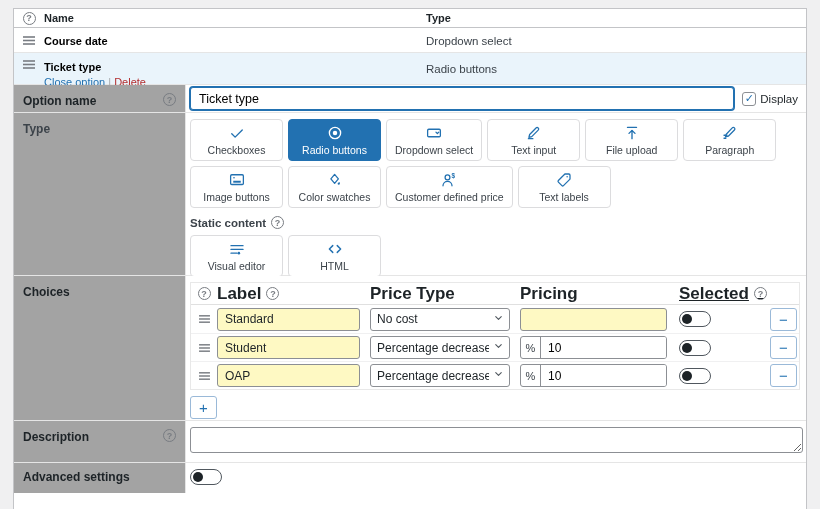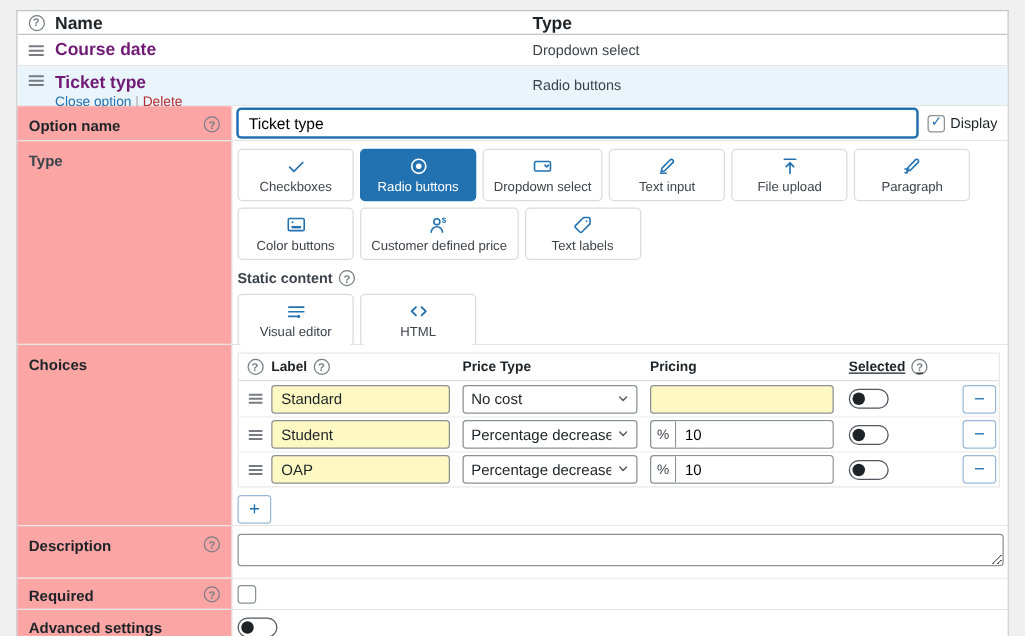--- a/index.html
+++ b/index.html
@@ -10,28 +10,28 @@
     color:#1d2327;
     position:relative;
   }
   .panel {
     position:absolute; left:13px; top:8px; width:794px; height:520px;
     background:#fff; border:1px solid #c3c4c7; border-bottom:none;
   }
 
   
   .opt-header { display:flex; align-items:center; height:19px; border-bottom:1px solid #c3c4c7;
-    font-size:14px; font-weight:bold; color:#1d2327; }
+    font-size:11px; font-weight:bold; color:#1d2327; }
   .col-handle { width:30px; display:flex; justify-content:center; align-items:center; flex:none; }
   .col-name   { width:382px; flex:none; }
   .col-type   { flex:1; }
   .opt-row { display:flex; align-items:center; border-bottom:1px solid #e5e5e5; }
   .opt-row.plain { height:25px; }
   .opt-row.active { height:32px; background:#eaf4fb; align-items:flex-start; padding-top:4px; }
-  .row-title { font-size:14px; font-weight:bold; color:#701a75; cursor:pointer; }
+  .row-title { font-size:11px; font-weight:bold; color:#000000; cursor:pointer; }
   .row-type  { font-size:11.5px; color:#3c434a; }
   .row-sub { font-size:11px; line-height:13px; margin-top:1px; }
   .link-blue { color:#2271b1; cursor:pointer; }
   .link-red  { color:#b32d2e; cursor:pointer; }
   .sep { color:#a7aaad; }
 
   
   .help { display:inline-flex; width:13px; height:13px; border:1px solid #787c82; border-radius:50%;
     color:#787c82; font-size:9px; font-weight:bold; align-items:center; justify-content:center;
     flex:none; cursor:help; }
@@ -52,21 +52,21 @@
     font-size:12px; font-family:inherit; color:#1d2327; padding:0 7px; outline:none; }
   .selwrap { position:relative; }
   .selwrap select { width:100%; height:23px; appearance:none; -webkit-appearance:none;
     border:1px solid #8c8f94; border-radius:3px; background:#fff; font-size:12px;
     font-family:inherit; color:#1d2327; padding:0 20px 0 6px; outline:none; }
   .selwrap .chev { position:absolute; right:6px; top:50%; transform:translateY(-50%);
     pointer-events:none; color:#50575e; display:flex; }
 
   
   .ed-row { display:flex; border-bottom:1px solid #e5e5e5; }
-  .ed-label { width:172px; flex:none; background:#fca5a5; border-right:1px solid #e5e5e5;
+  .ed-label { width:172px; flex:none; background:#a3a3a3; border-right:1px solid #e5e5e5;
     position:relative; font-size:12px; font-weight:bold; padding:9px 24px 0 9px; }
   .ed-label .help { position:absolute; right:9px; top:8px; }
   .ed-content { flex:1; background:#fff; position:relative; }
 
   .row-optname { height:28px; }
   .row-optname .ed-content { display:flex; align-items:center; padding:0 4px 0 4px; gap:8px; }
   .name-input { flex:1; height:23px; border:1px solid #2271b1; box-shadow:0 0 0 1px #2271b1;
     border-radius:3px; font-size:12.5px; font-family:inherit; padding:0 8px; outline:none; }
   .display-wrap { display:flex; align-items:center; gap:4px; font-size:11.5px; color:#1d2327;
     padding-right:4px; white-space:nowrap; }
@@ -83,21 +83,21 @@
   .type-btn.selected .ticon { color:#fff; }
   .static-label { display:flex; align-items:center; gap:5px; font-size:11.5px; font-weight:bold;
     margin:8px 0 6px 0; }
 
   
   .row-choices { height:145px;justify-content:flex-end; }
   .row-choices .ed-content { padding:6px 6px 0 4px; }
   .ch-table { border:1px solid #e8e8e8; }
   .ch-row { display:flex; align-items:center; height:28px; padding-right:2px; }
   .ch-row + .ch-row { border-top:1px solid #f0f0f1; }
-  .ch-head { display:flex; align-items:center; height:22px; font-size:11px; font-weight:bold;
+  .ch-head { display:flex; align-items:center; height:22px; font-size:17px; font-weight:bold;
     border-bottom:1px solid #e0e0e0; padding-right:2px; }
   .c-handle { width:26px; display:flex; justify-content:center; flex:none; }
   .c-label { width:143px; margin-right:10px; flex:none; display:flex; align-items:center; gap:5px; }
   .c-ptype { width:140px; margin-right:10px; flex:none; }
   .c-pricing { width:147px; margin-right:12px; flex:none; }
   .c-selected { width:90px; flex:none; display:flex; align-items:center; gap:5px;text-decoration:underline; }
   .c-remove { flex:1; display:flex; justify-content:flex-end; }
   .c-label .txt, .c-pricing > .txt { width:100%; }
   .pgroup { display:flex; align-items:stretch; border:1px solid #8c8f94; border-radius:3px;
     height:23px; background:#fff; overflow:hidden; }
@@ -249,21 +249,30 @@
       </div>
       <div class="btn-grid">
         <button class="type-btn">
           <span class="ticon">
               <svg width="18" height="18" viewBox="0 0 24 24" fill="none" stroke="currentColor" stroke-width="1.7" stroke-linejoin="round">
                 <rect x="3.5" y="5" width="17" height="13" rx="1.5"></rect>
                 <rect x="7" y="13" width="10" height="2.6" fill="currentColor" stroke="none"></rect>
                 <circle cx="8" cy="9" r="1.1" fill="currentColor" stroke="none"></circle>
               </svg>
             </span>
-          <span>Color buttons</span>
+          <span>Image buttons</span>
+        </button>
+        <button class="type-btn">
+          <span class="ticon">
+              <svg width="18" height="18" viewBox="0 0 24 24" fill="none" stroke="currentColor" stroke-width="1.7" stroke-linejoin="round">
+                <path d="M11.5 4.5l5 6-5 6-5-6z"></path>
+                <path d="M17.8 14.8c1 1.4 1 2.5.1 3.2-.9.7-2 .4-2.4-.7-.3-.9.8-1.6 2.3-2.5z" fill="currentColor" stroke="none"></path>
+              </svg>
+            </span>
+          <span>Color swatches</span>
         </button>
         <button class="type-btn">
           <span class="ticon">
               <svg width="18" height="18" viewBox="0 0 24 24" fill="none" stroke="currentColor" stroke-width="1.7" stroke-linecap="round">
                 <circle cx="10" cy="8.5" r="3.2"></circle>
                 <path d="M4 19.8c0-3.3 2.7-5.9 6-5.9s6 2.6 6 5.9"></path>
                 <text x="15.2" y="9.5" font-size="8.5" font-weight="bold" fill="currentColor" stroke="none" font-family="inherit">$</text>
               </svg>
             </span>
           <span>Customer defined price</span>
@@ -442,29 +451,20 @@
   <div class="ed-row row-desc">
     <div class="ed-label">
       <span>Description</span>
       <span class="help"></span>
     </div>
     <div class="ed-content">
       <textarea class="desc-area" style=""></textarea>
     </div>
   </div>
 
-  <div class="ed-row row-req">
-    <div class="ed-label">
-      <span>Required</span>
-      <span class="help"></span>
-    </div>
-    <div class="ed-content">
-      <span class="cb"></span>
-    </div>
-  </div>
 
   <div class="ed-row row-adv">
     <div class="ed-label">
       <span>Advanced settings</span>
     </div>
     <div class="ed-content">
       <span class="toggle"><span class="knob"></span></span>
     </div>
   </div>
 

